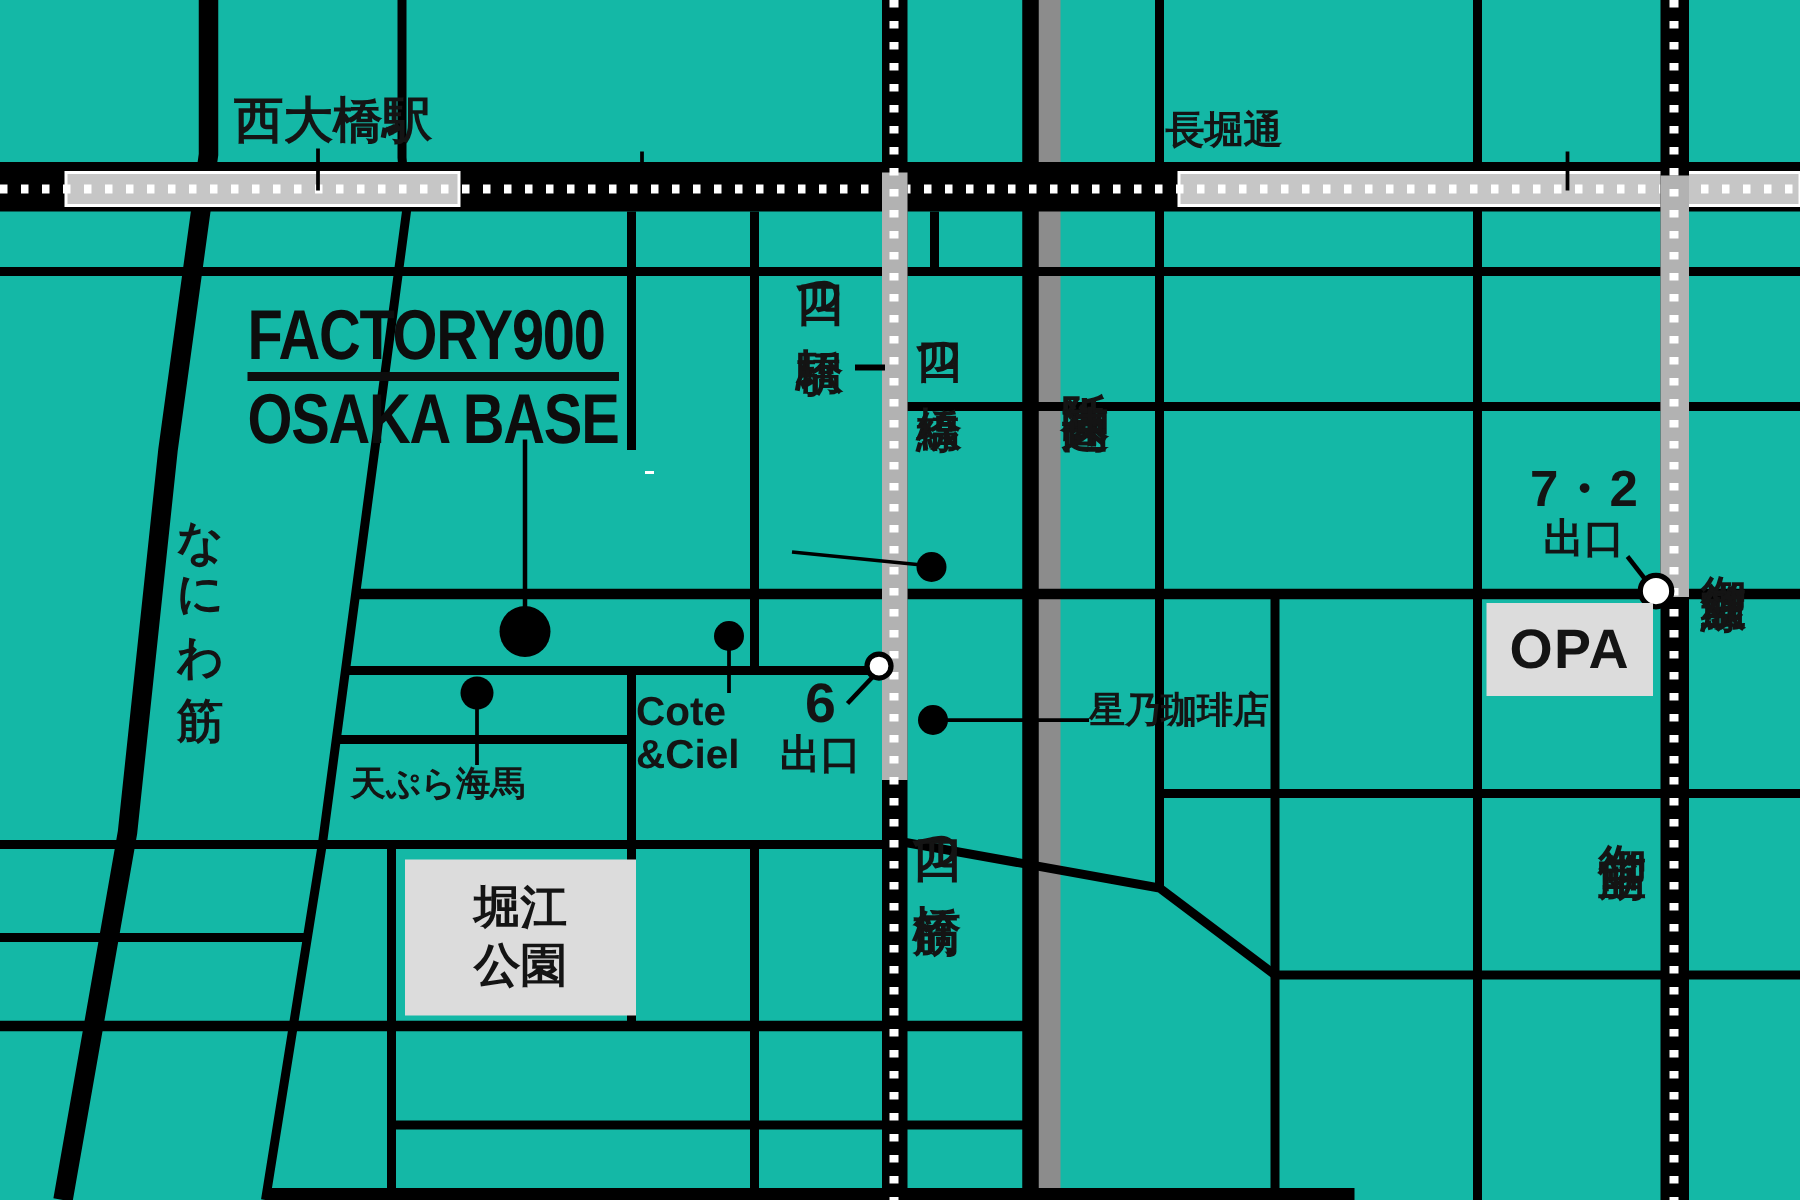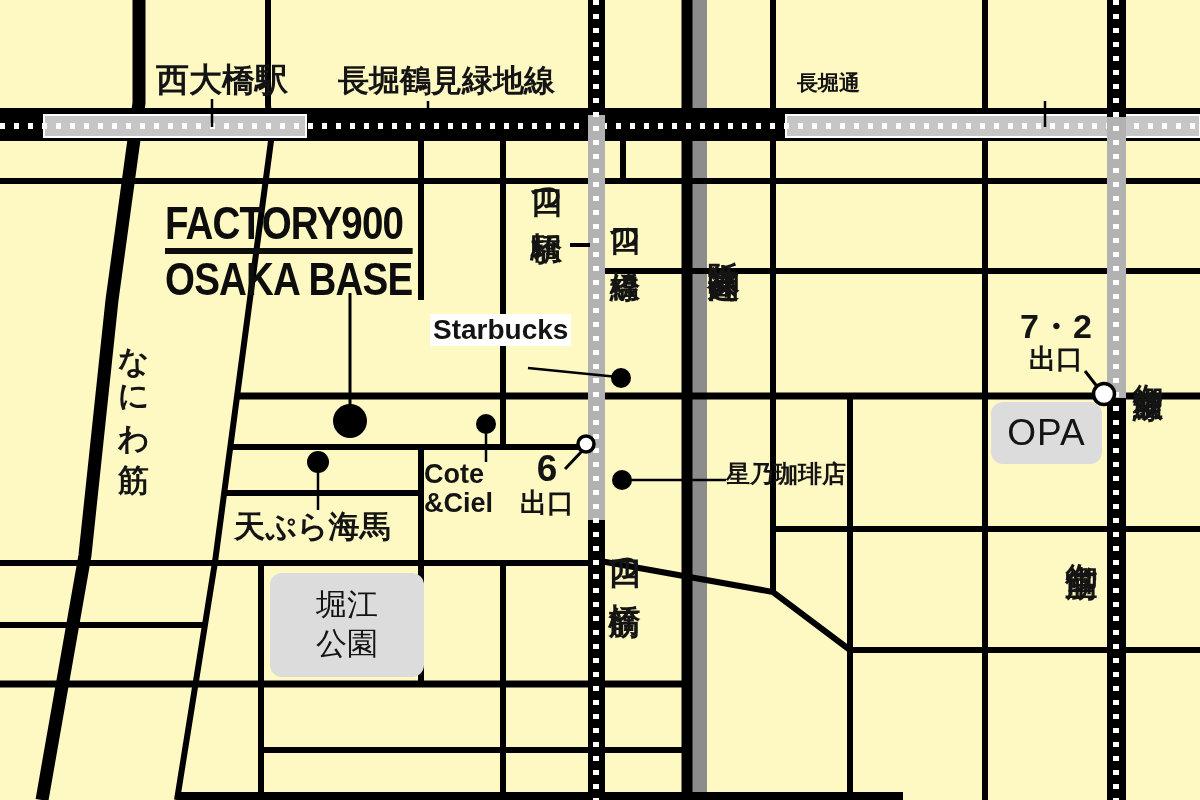--- a/index.html
+++ b/index.html
@@ -1,37 +1,37 @@
 <!DOCTYPE html>
 <html><head>
 <meta charset="utf-8">
 <style>
   html,body{margin:0;padding:0;background:#e8e8e8;}
   #screen{
-    position:relative;width:1200px;height:800px;background:#fef9c3;
+    position:relative;width:1200px;height:800px;background:#14b8a6;
     overflow:hidden;font-family:"Liberation Sans","DejaVu Sans",sans-serif;
     color:#141414;
   }
   #mapsvg{position:absolute;left:0;top:0;}
   .hlabel{position:absolute;white-space:nowrap;font-weight:600;line-height:1.08;}
   .vlabel{
     position:absolute;writing-mode:vertical-rl;text-orientation:upright;
     font-weight:600;letter-spacing:3px;white-space:nowrap;line-height:1;
   }
   .whitebg{background:#ffffff;padding:1px 3px;}
   .logo{
     position:absolute;left:165px;top:201px;color:#0d0d0d;
     font-weight:900;transform:scaleX(0.82);transform-origin:left top;
     letter-spacing:-1px;line-height:0.95;
   }
   .logo .l1{font-size:47px;border-bottom:6px solid #0d0d0d;padding-bottom:2px;}
   .logo .l2{font-size:47px;margin-top:3px;}
   .graybox{
     position:absolute;background:#dcdcdc;display:flex;flex-direction:column;
-    align-items:center;justify-content:center;font-weight:400;border-radius:12px;
+    align-items:center;justify-content:center;font-weight:700;
   }
   .exitlbl{position:absolute;text-align:center;font-weight:600;line-height:1.05;}
 </style>
 </head>
 <body>
 
 <div id="screen">
 
   <svg id="mapsvg" width="1200" height="800" viewBox="0 0 1200 800">
 
@@ -106,47 +106,45 @@
       <circle cx="622" cy="480" r="10"></circle>
     </g>
 
     <g fill="#ffffff" stroke="#000000" stroke-width="3.5">
       <circle cx="586" cy="444" r="8"></circle>
       <circle cx="1104" cy="394" r="10.5"></circle>
     </g>
   </svg>
 
   <div class="hlabel" style="left:156px;top:62px;font-size:33px;">西大橋駅</div>
-  <div class="hlabel" style="left:338px;top:64px;font-size:31px;">長堀鶴見緑地線</div>
-  <div class="hlabel" style="left:777px;top:72px;font-size:21px;padding-left:20px;">長堀通</div>
+  <div class="hlabel" style="left:777px;top:72px;font-size:26px;">長堀通</div>
 
   <div class="logo">
     <div class="l1">FACTORY900</div>
     <div class="l2">OSAKA BASE</div>
   </div>
 
   <div class="vlabel" style="left:531px;top:166px;font-size:31px;">四つ橋駅</div>
   <div class="vlabel" style="left:610px;top:206px;font-size:30px;">四つ橋線</div>
   <div class="vlabel" style="left:708px;top:236px;font-size:32px;">阪神高速</div>
   <div class="vlabel" style="left:118px;top:325px;font-size:31px;">なにわ筋</div>
   <div class="vlabel" style="left:609px;top:535px;font-size:32px;">四つ橋筋</div>
   <div class="vlabel" style="left:1133px;top:360px;font-size:30px;">御堂筋線</div>
   <div class="vlabel" style="left:1066px;top:537px;font-size:32px;">御堂筋</div>
 
   <div class="hlabel whitebg" style="left:430px;top:314px;font-size:28px;font-weight:600;">
-    <div>Starbucks</div>
   </div>
 
   <div class="hlabel" style="left:424px;top:460px;font-size:27px;">
     <div>Cote</div>
     <div>&amp;Ciel</div>
   </div>
 
   <div class="hlabel" style="left:726px;top:461px;font-size:24px;">星乃珈琲店</div>
-  <div class="hlabel" style="left:234px;top:510px;font-size:31px;">天ぷら海馬</div>
+  <div class="hlabel" style="left:234px;top:510px;font-size:23px;">天ぷら海馬</div>
 
   <div class="graybox" style="left:270px;top:573px;width:154px;height:104px;font-size:31px;line-height:1.25;">
     <div>堀江</div>
     <div>公園</div>
   </div>
 
   <div class="graybox" style="left:991px;top:402px;width:111px;height:62px;font-size:37px;letter-spacing:1px;">
     <div>OPA</div>
   </div>
 

